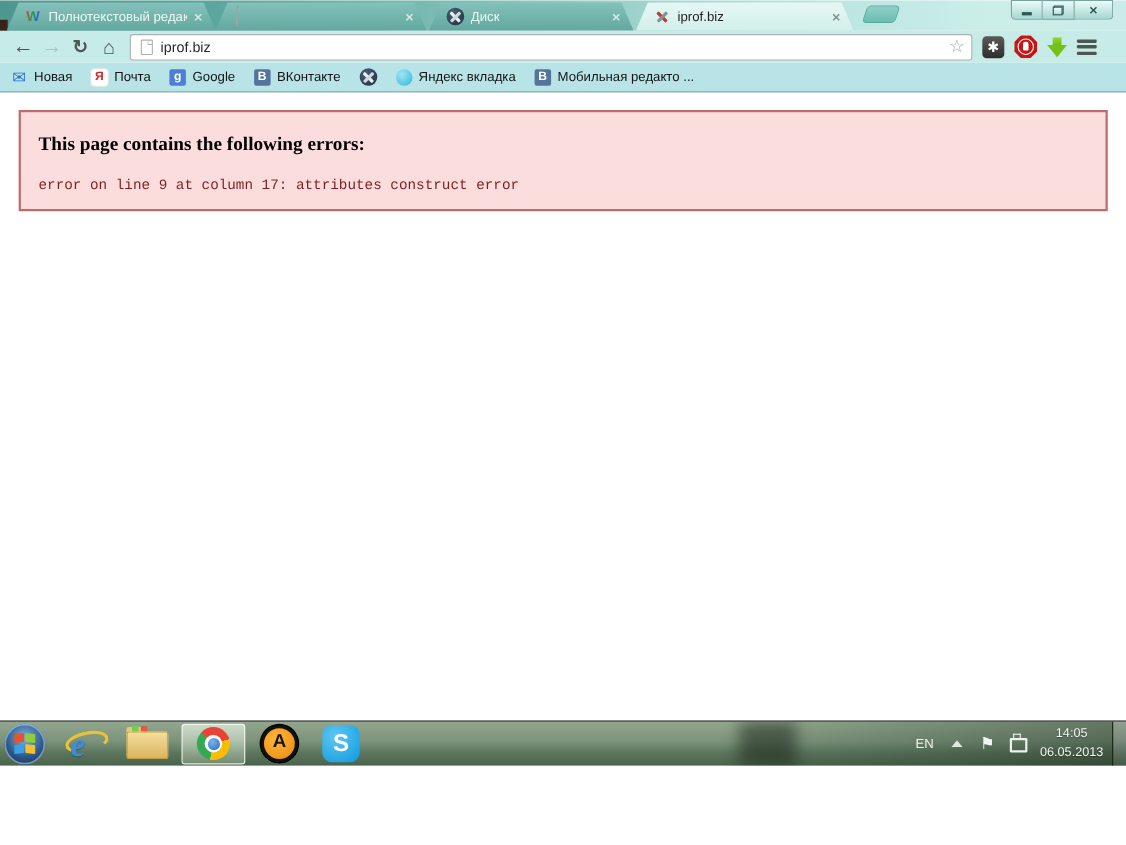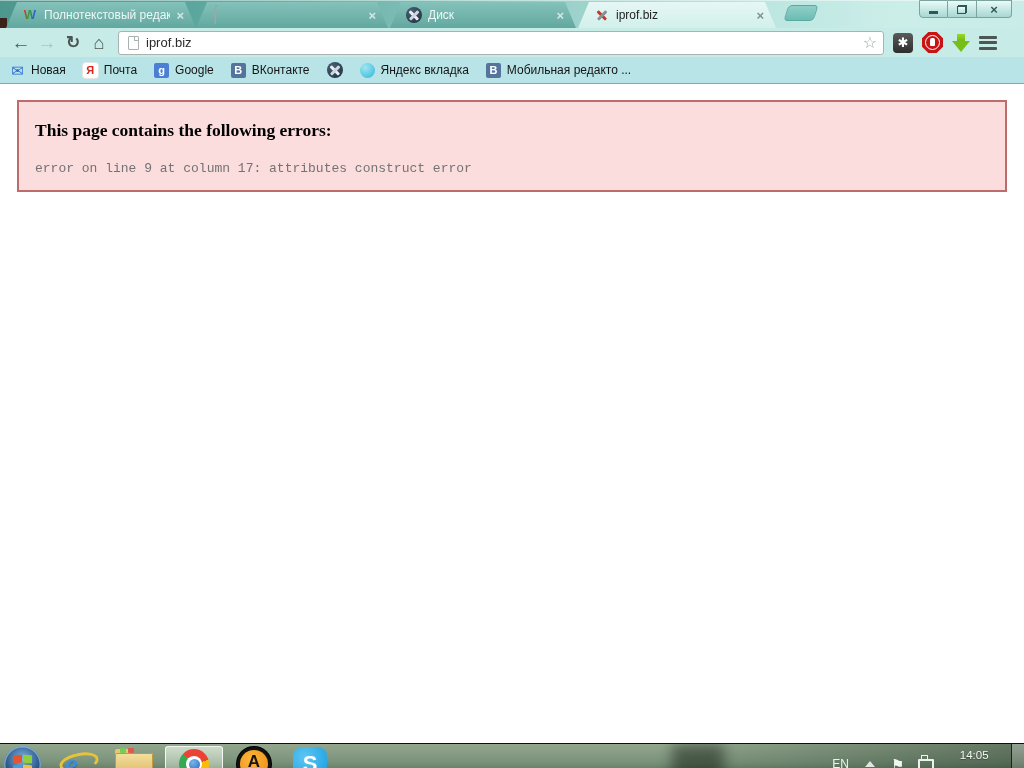--- a/index.html
+++ b/index.html
@@ -84,24 +84,24 @@
   .bm .lbl { font-size:12px; color:#141414; white-space:nowrap; }
   .bm-ic { width:15px; height:15px; border-radius:2px; font-size:11px; line-height:15px; text-align:center; color:#fff; font-weight:bold; flex:0 0 auto; position:relative; }
   .ic-env { color:#2f6fd0; font-size:15px; background:none; font-weight:normal; }
   .ic-ya { background:#fff; color:#d6261f; border-radius:3px; box-shadow:0 0 0 1px #e3e7e6; }
   .ic-goog { background:#4a7fd4; }
   .ic-vk { background:#54749c; }
   .ic-cyan { background:radial-gradient(circle at 35% 30%,#9fe6f2,#2fb5d8); border-radius:50%; }
   .bm-tools { width:16px; height:16px; }
 
   
-  .page { width:1024px; height:643px; background:#fff; }
+  .page { width:1024px; height:555px; background:#fff; }
   .errorbox { margin:16px 17px 0 17px; background:#fcdddd; border:2px solid #bd6b6b; padding:4px 16px 14px 16px; }
   .err-h { font-family:"Liberation Serif", serif; font-weight:bold; font-size:17.5px; color:#000; margin-top:14px; }
-  .err-mono { font-family:"Liberation Mono", monospace; font-size:13px; color:#737373; margin-top:20px; }
+  .err-mono { font-family:"Liberation Mono", monospace; font-size:13px; color:#7f1d1d; margin-top:20px; }
   .err-h2 { font-family:"Liberation Serif", serif; font-weight:bold; font-size:17.5px; color:#000; margin:20px 0 6px 0; }
 
   
   .taskbar { position:relative; width:1024px; height:41px; border-top:1px solid #0d120d;
     background:linear-gradient(#93a78e 0%,#7b927a 45%,#5d775e 70%,#4a634c 100%); display:flex; align-items:center; overflow:hidden; }
   .tb-shadow { position:absolute; left:672px; top:0; width:52px; height:41px; background:rgba(18,28,18,.5); filter:blur(7px); }
   .tb-darkright { position:absolute; right:0; top:0; width:340px; height:41px; background:linear-gradient(to right,rgba(10,26,14,0),rgba(10,26,14,.35)); }
   .tb-item { position:relative; z-index:2; cursor:pointer; }
 
   .start-orb { width:37px; height:37px; margin-left:4px; border-radius:50%;

